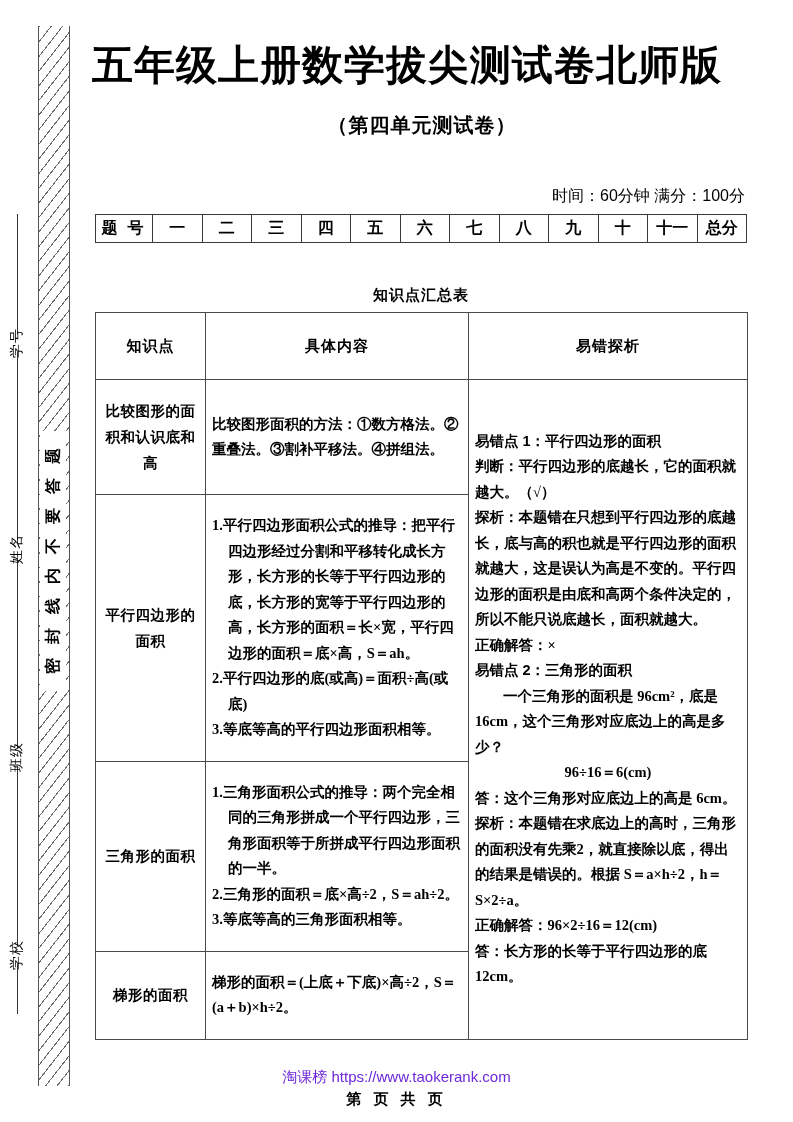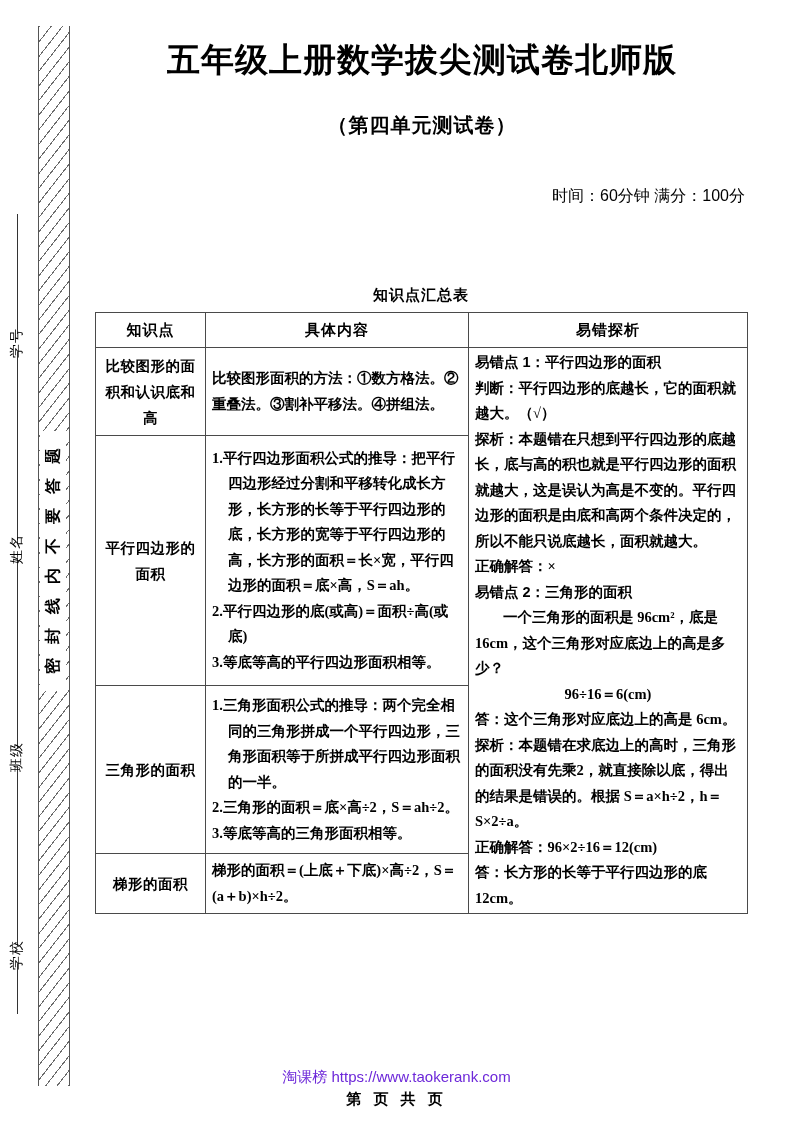--- a/index.html
+++ b/index.html
@@ -86,24 +86,24 @@
     width: 1px;
     background: #333;
   }
 
   
   #title-main {
     position: absolute;
     left: 92px;
     top: 38px;
     width: 660px;
-    text-align: center;
-    font-family: "Liberation Sans", "DejaVu Sans", sans-serif;
-    font-weight: bold;
-    font-size: 33px;
+    text-align: left;
+    font-family: "Liberation Sans", "DejaVu Sans", sans-serif;
+    font-weight: bold;
+    font-size: 41px;
     letter-spacing: 1px;
     white-space: nowrap;
   }
   #title-sub {
     position: absolute;
     left: 92px;
     top: 112px;
     width: 660px;
     text-align: center;
     font-family: Liberation Mono, monospace;
@@ -162,21 +162,21 @@
     top: 312px;
     width: 652px;
     border-collapse: collapse;
     table-layout: fixed;
     border: 1.5px solid #3a3a3a;
   }
   #knowledge-table th,
   #knowledge-table td {
     border: 1px solid #4a4a4a;
     vertical-align: middle;
-    padding: 2px 6px;
+    padding: 18px 6px;
   }
   #knowledge-table th {
     font-family: "Liberation Sans", "DejaVu Sans", sans-serif;
     font-weight: bold;
     font-size: 15px;
     height: 30px;
     text-align: center;
     letter-spacing: 1px;
   }
   .col-kp   { width: 110px; }
@@ -276,20 +276,35 @@
     <div class="info-rule" style="height:50px;"></div>
   </div>
 </div>
 
 <div id="title-main">五年级上册数学拔尖测试卷北师版</div>
 <div id="title-sub">（第四单元测试卷）</div>
 <div id="exam-meta">时间：60分钟  满分：100分</div>
 
 <table id="score-table">
   <tbody>
+    <tr>
+      <td class="rowhead">题 号</td>
+      <td>一</td>
+      <td>二</td>
+      <td>三</td>
+      <td>四</td>
+      <td>五</td>
+      <td>六</td>
+      <td>七</td>
+      <td>八</td>
+      <td>九</td>
+      <td>十</td>
+      <td>十一</td>
+      <td>总分</td>
+    </tr>
   </tbody>
 </table>
 
 <div id="kt-caption">知识点汇总表</div>
 
 <table id="knowledge-table">
   <colgroup>
     <col class="col-kp">
       <col class="col-body">
       <col class="col-err">

